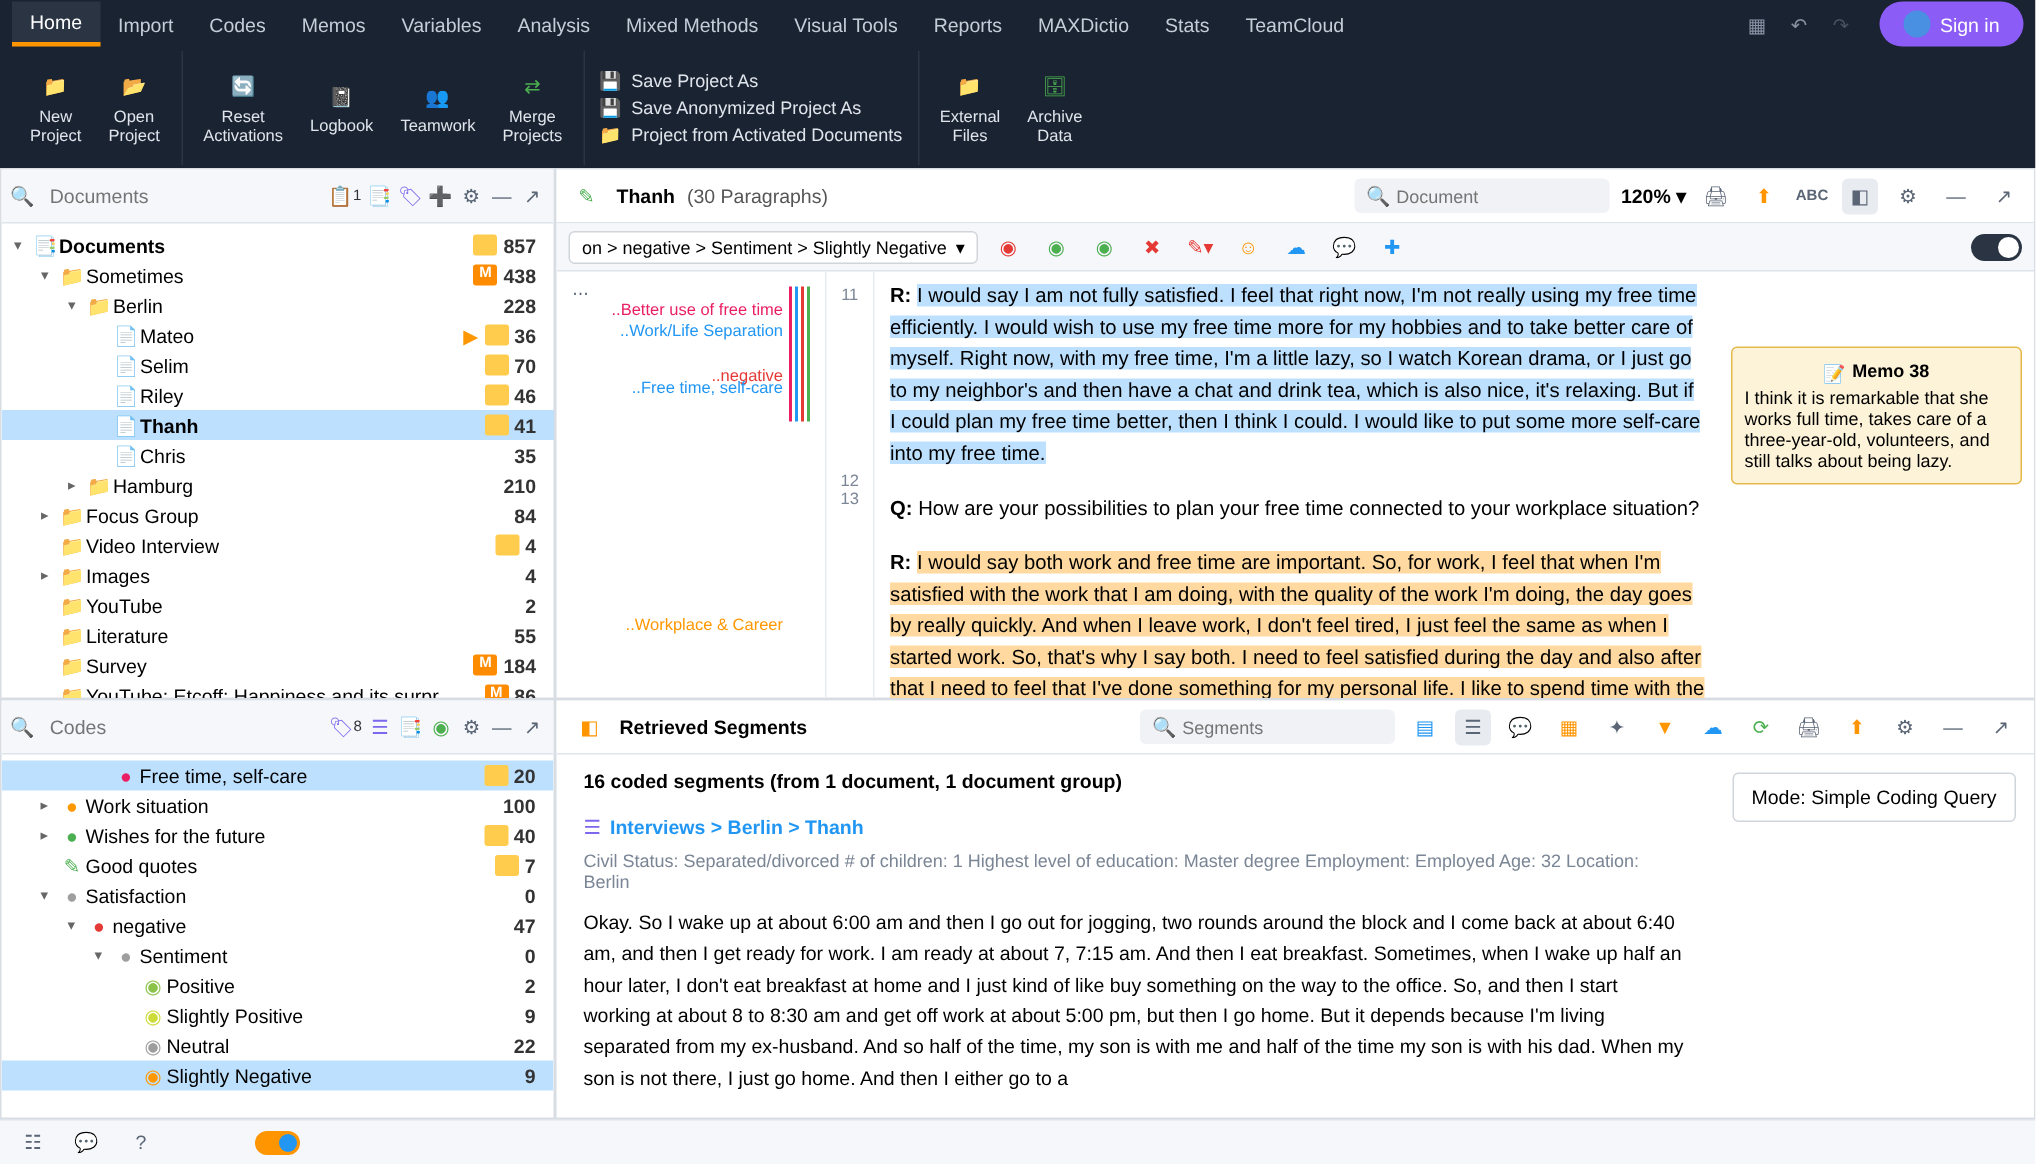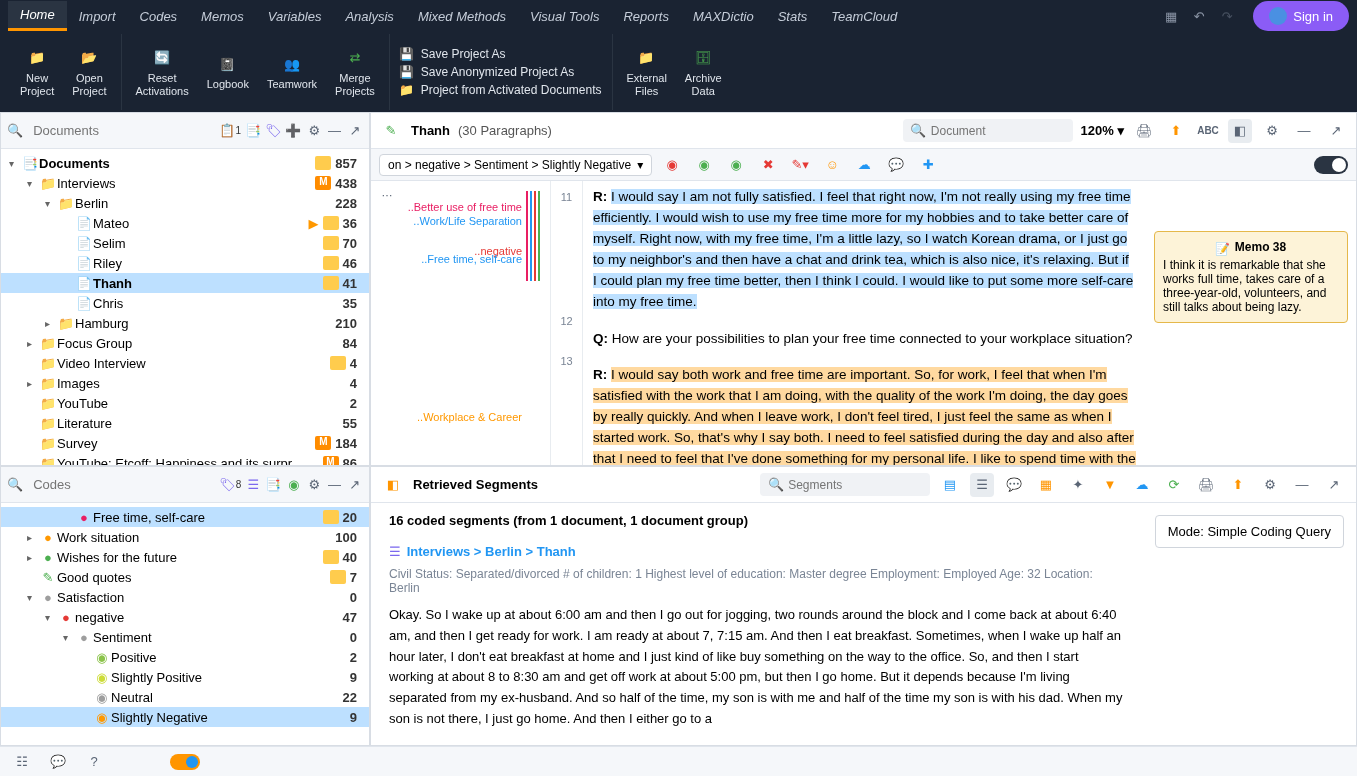--- a/index.html
+++ b/index.html
@@ -1,20 +1,20 @@
 <!DOCTYPE html>
 <html><head>
 <meta charset="utf-8">
 <style>
 * { margin: 0; padding: 0; box-sizing: border-box; font-family: -apple-system, BlinkMacSystemFont, "Segoe UI", Arial, sans-serif; }
 body { background: #fff; width: 1357px; height: 776px; overflow: hidden; font-size: 13px; }
 
 
 .menubar { background: #1a2332; height: 32px; display: flex; align-items: center; padding: 0 8px; color: #c5cdd9; }
-.menubar-item { padding: 6px 12px; cursor: pointer; font-size: 13px; font-style: italic; }
+.menubar-item { padding: 6px 12px; cursor: pointer; font-size: 13px; }
 .menubar-item.active { background: #2a3442; color: #fff; border-bottom: 3px solid #ff9500; }
 .menubar-spacer { flex: 1; }
 .menubar-icon { width: 28px; height: 28px; display: flex; align-items: center; justify-content: center; color: #8a94a5; cursor: pointer; }
 .signin-btn { background: #8b5cf6; color: #fff; padding: 6px 16px; border-radius: 16px; display: flex; align-items: center; gap: 6px; margin-left: 12px; }
 .avatar-circle { width: 18px; height: 18px; background: #4a90e2; border-radius: 50%; }
 
 
 .ribbon { background: #1a2332; height: 80px; display: flex; align-items: center; padding: 2px 6px; color: #e0e5ec; }
 .ribbon-group { display: flex; flex-direction: column; align-items: center; padding: 0 8px; border-right: 1px solid #2a3442; height: 100%; justify-content: center; }
 .ribbon-btn { display: flex; flex-direction: column; align-items: center; gap: 2px; cursor: pointer; padding: 2px 6px; }
@@ -183,21 +183,21 @@
         <div class="tree-row" style="padding-left: 8px;">
           <span class="arrow">▾</span>
           <span class="icon">📑</span>
           <span class="label font-bold">Documents</span>
           <span class="badge" style="background: rgb(255, 204, 77);"></span>
           <span class="count">857</span>
         </div>
         <div class="tree-row" style="padding-left: 26px;">
           <span class="arrow">▾</span>
           <span class="icon">📁</span>
-          <span class="label">Interviews</span>
+          <span class="label">Sometimes</span>
           <span class="badge" style="background: rgb(255, 140, 0); color: rgb(255, 255, 255); font-size: 10px; text-align: center; font-weight: 700;">M</span>
           <span class="count">438</span>
         </div>
         <div class="tree-row" style="padding-left: 44px;">
           <span class="arrow">▾</span>
           <span class="icon">📁</span>
           <span class="label">Berlin</span>
           <span class="count">228</span>
         </div>
         <div class="tree-row" style="padding-left: 62px;">
@@ -334,21 +334,21 @@
         <div class="code-label" style="top:72px;color:#2196f3">..Free time, self-care</div>
         <div class="code-label" style="top:230px;color:#ff9800">..Workplace &amp; Career</div>
         <div class="code-line" style="top:10px;height:90px;background:#e91e63;right:22px"></div>
         <div class="code-line" style="top:10px;height:90px;background:#2196f3;right:18px"></div>
         <div class="code-line" style="top:10px;height:90px;background:#e53935;right:14px"></div>
         <div class="code-line" style="top:10px;height:90px;background:#4caf50;right:10px"></div>
       </div>
       <div class="para-col">
         <div style="margin-top:4px">11</div>
         <div style="margin-top:112px">12</div>
-        <div style="margin-top:28px">13</div>
+        <div style="">13</div>
       </div>
       <div class="text-col">
         <p><b>R: </b><span class="hl-blue">I would say I am not fully satisfied. I feel that right now, I'm not really using my free time efficiently. I would wish to use my free time more for my hobbies and to take better care of myself. Right now, with my free time, I'm a little lazy, so I watch Korean drama, or I just go to my neighbor's and then have a chat and drink tea, which is also nice, it's relaxing. But if I could plan my free time better, then I think I could. I would like to put some more self-care into my free time.</span></p>
         <p style="margin-top:16px"><b>Q: </b><span>How are your possibilities to plan your free time connected to your workplace situation?</span></p>
         <p style="margin-top:16px"><b>R: </b><span class="hl-orange">I would say both work and free time are important. So, for work, I feel that when I'm satisfied with the work that I am doing, with the quality of the work I'm doing, the day goes by really quickly. And when I leave work, I don't feel tired, I just feel the same as when I started work. So, that's why I say both. I need to feel satisfied during the day and also after that I need to feel that I've done something for my personal life. I like to spend time with the people I love and do the things that I personally enjoy doing. Not doing it for money but doing it because I enjoy doing it.</span></p>
       </div>
       <div class="memo-col">
         <div class="memo-box">
           <div style="display:flex;gap:4px;align-items:center;justify-content:center">
               <span style="color:#e5b84a">📝</span>

